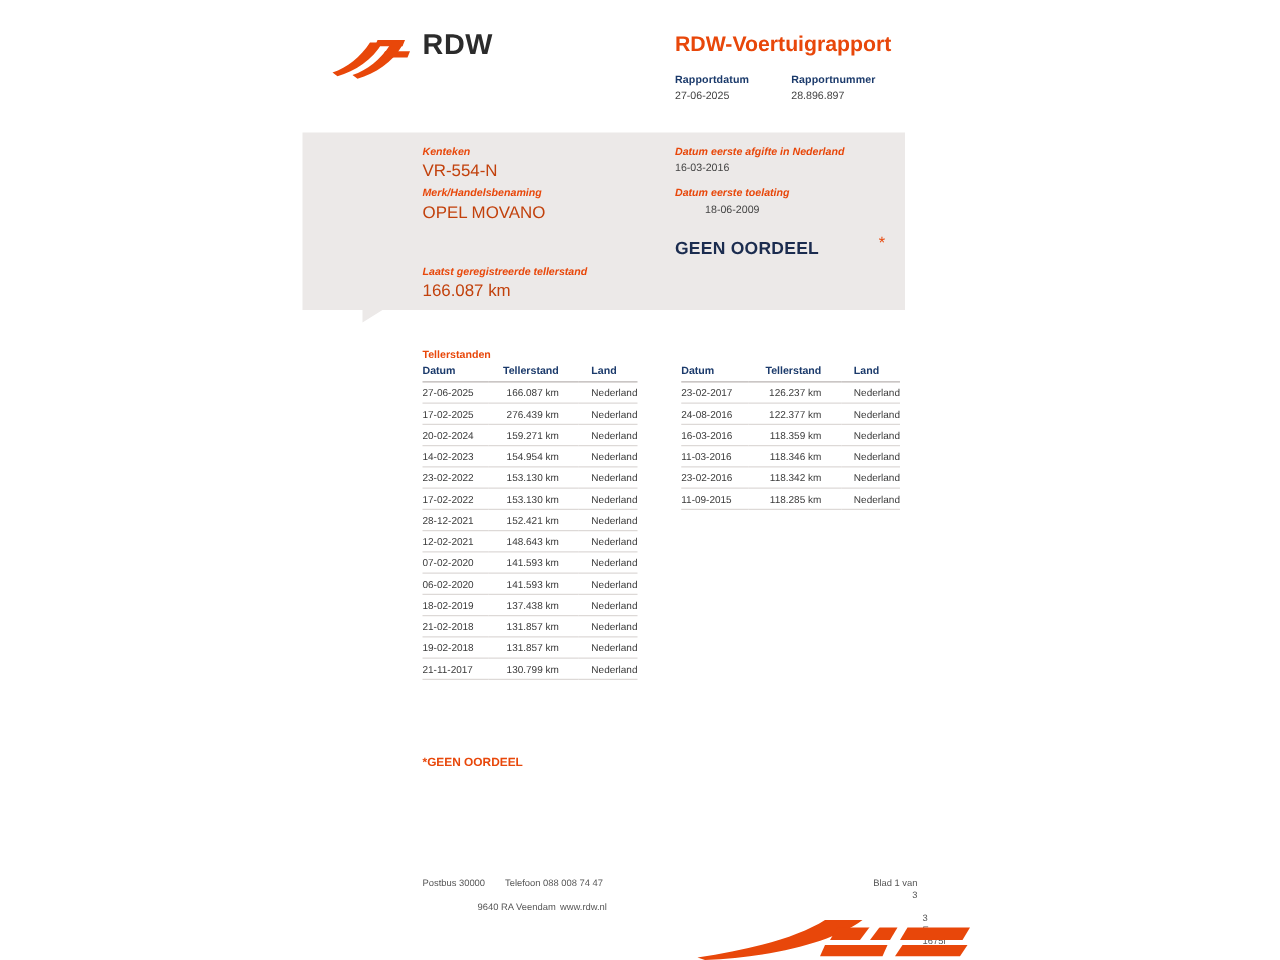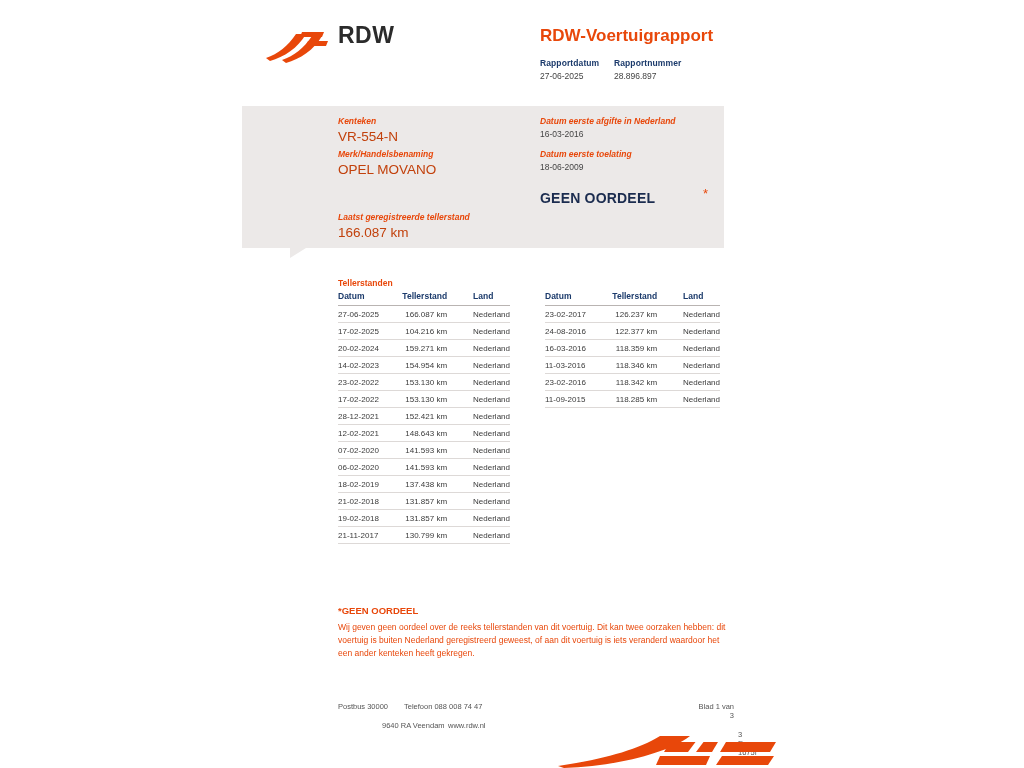--- a/index.html
+++ b/index.html
@@ -48,21 +48,21 @@
     font-size: 17px;
     font-weight: bold;
     color: #e8470a;
   }
 
   .meta-row {
     position: absolute;
     left: 540px;
     top: 58px;
     display: flex;
-    gap: 12px;
+    gap: 31px;
   }
   .meta-block { min-width: 62px; }
   .meta-label {
     font-size: 8.5px;
     font-weight: bold;
     color: #1b3a6b;
     letter-spacing: 0.1px;
     margin-bottom: 3px;
   }
   .meta-value {
@@ -101,21 +101,21 @@
   }
   .fld-value {
     font-size: 13.5px;
     color: #c2410c;
   }
 
   .kenteken { left: 338px; top: 116px; }
   .merk { left: 338px; top: 149px; }
   .tellerstand-last { left: 338px; top: 212px; }
   .afgifte { left: 540px; top: 116px; }
-  .toelating { left: 540px; top: 149px; }
+  .toelating { left: 540px; top: 149px; text-align: center; }
 
   .fld-value-small { font-size: 8.5px; color: #444444; }
 
   .oordeel {
     position: absolute;
     left: 540px;
     top: 190px;
     font-size: 14px;
     font-weight: bold;
     color: #1b2c4f;
@@ -284,21 +284,21 @@
       </tr>
     </thead>
     <tbody>
       <tr>
           <td class="date">27-06-2025</td>
           <td class="num">166.087 km</td>
           <td class="land">Nederland</td>
         </tr>
       <tr>
           <td class="date">17-02-2025</td>
-          <td class="num">104.216 km</td>
+          <td class="num">276.439 km</td>
           <td class="land">Nederland</td>
         </tr>
       <tr>
           <td class="date">20-02-2024</td>
           <td class="num">159.271 km</td>
           <td class="land">Nederland</td>
         </tr>
       <tr>
           <td class="date">14-02-2023</td>
           <td class="num">154.954 km</td>
@@ -396,21 +396,20 @@
           <td class="num">118.285 km</td>
           <td class="land">Nederland</td>
         </tr>
     </tbody>
   </table>
 
   <div class="note">
     <div class="note-title">
       <span class="star">*</span><span>GEEN OORDEEL</span>
     </div>
-    <div class="note-body">Wij geven geen oordeel over de reeks tellerstanden van dit voertuig. Dit kan twee oorzaken hebben: dit voertuig is buiten Nederland geregistreerd geweest, of aan dit voertuig is iets veranderd waardoor het een ander kenteken heeft gekregen.</div>
   </div>
 
   <div class="footer">
     <div class="footer-col fc1">
       <div>Postbus 30000</div>
       <div class="footer-line2">9640 RA Veendam</div>
     </div>
     <div class="footer-col fc2">
       <div>Telefoon 088 008 74 47</div>
       <div class="footer-line2">www.rdw.nl</div>

